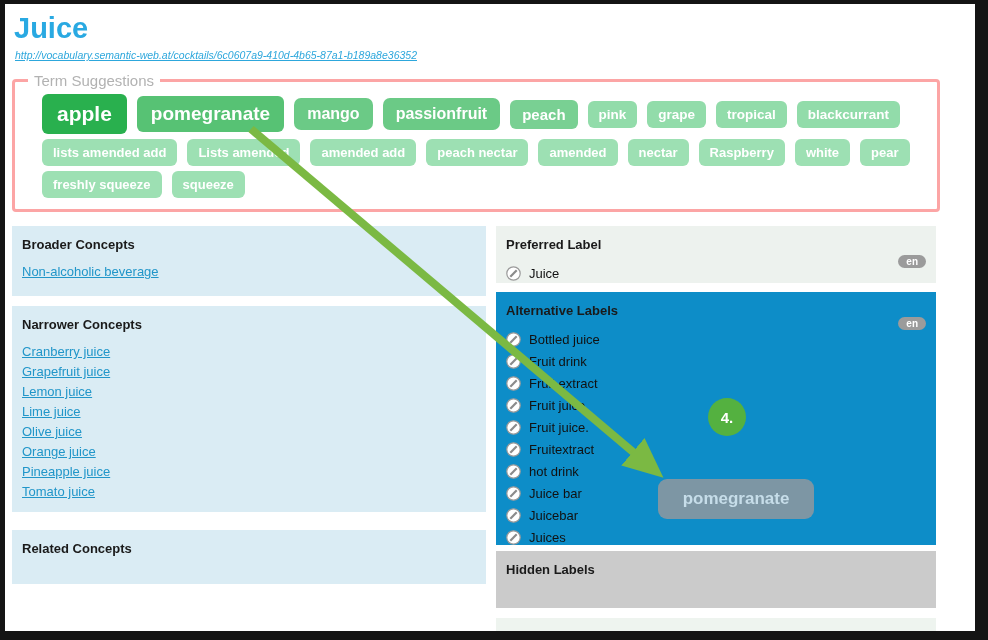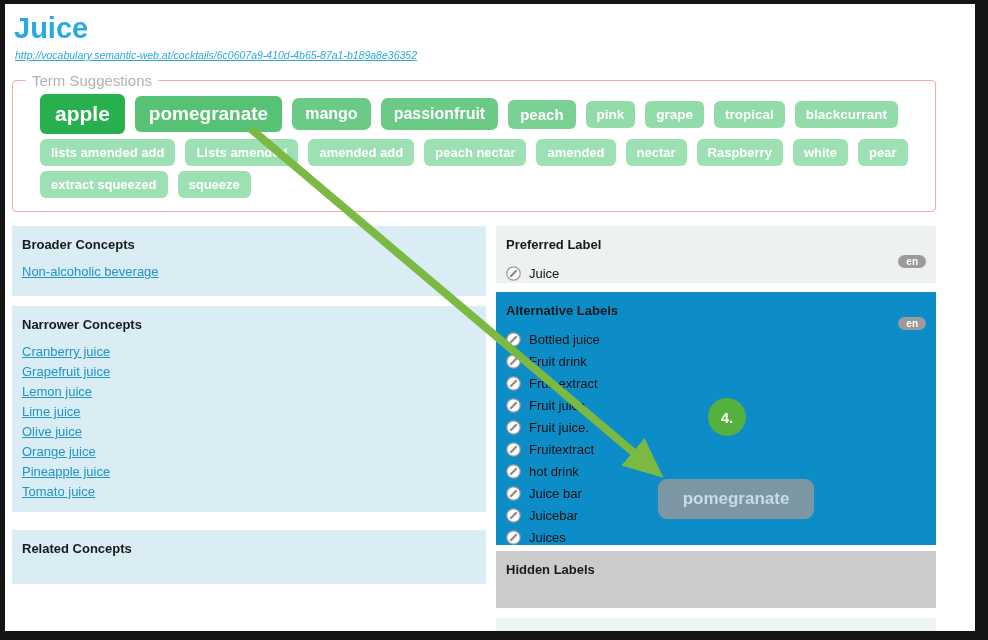--- a/index.html
+++ b/index.html
@@ -10,21 +10,21 @@
   .content { position: absolute; left: 5px; top: 4px; width: 970px; height: 627px;
              background: #fff; overflow: hidden; }
 
   
   .title { position: absolute; left: 9px; top: 8px; font-size: 29px; color: #29a9e2; }
   .uri-link { position: absolute; left: 10px; top: 45px; font-size: 10.5px; font-style: italic;
               color: #2da7dc; text-decoration: underline; }
 
   
   fieldset.suggestions { position: absolute; left: 7px; top: 68px; width: 884px; height: 140px;
-                         border: 1px solid #fca5a5; border-radius: 4px; }
+                         border: 3px solid #fca5a5; border-radius: 4px; }
   fieldset.suggestions legend { color: #b2b2b2; font-size: 15px; margin-left: 13px; padding: 0 6px; }
   .tag-row { display: flex; align-items: center; gap: 10px; margin: 5px 27px; }
   .tag { border: none; border-radius: 6px; color: #fff; font-weight: bold; cursor: pointer;
          font-family: "Liberation Sans", sans-serif; white-space: nowrap; }
   .tag.w1 { font-size: 21px; padding: 8px 15px; background: #29b04e; }
   .tag.w2 { font-size: 19px; padding: 7px 14px; background: #57c274; }
   .tag.w3 { font-size: 16px; padding: 7px 13px; background: #6bca86; border-radius: 7px; }
   .tag.w4 { font-size: 15px; padding: 6px 12px; background: #79d093; }
   .tag.w5 { font-size: 13.5px; padding: 6px 11px; background: #92dcaa; }
   .tag.w6 { font-size: 13px; padding: 6px 11px; background: #9de0b3; }
@@ -93,21 +93,21 @@
             <button class="tag w6">Lists amended</button>
             <button class="tag w6">amended add</button>
             <button class="tag w6">peach nectar</button>
             <button class="tag w6">amended</button>
             <button class="tag w6">nectar</button>
             <button class="tag w6">Raspberry</button>
             <button class="tag w6">white</button>
             <button class="tag w6">pear</button>
           </div>
           <div class="tag-row">
-            <button class="tag w6">extract squeezed</button>
+            <button class="tag w6">freshly squeeze</button>
             <button class="tag w6">squeeze</button>
           </div>
         </div>
     </fieldset>
 
     <div class="panel left-panel" id="narrower-panel">
       <h3>Narrower Concepts</h3>
       <div>
           <a class="concept-link" href="#">Cranberry juice</a>
           <a class="concept-link" href="#">Grapefruit juice</a>

